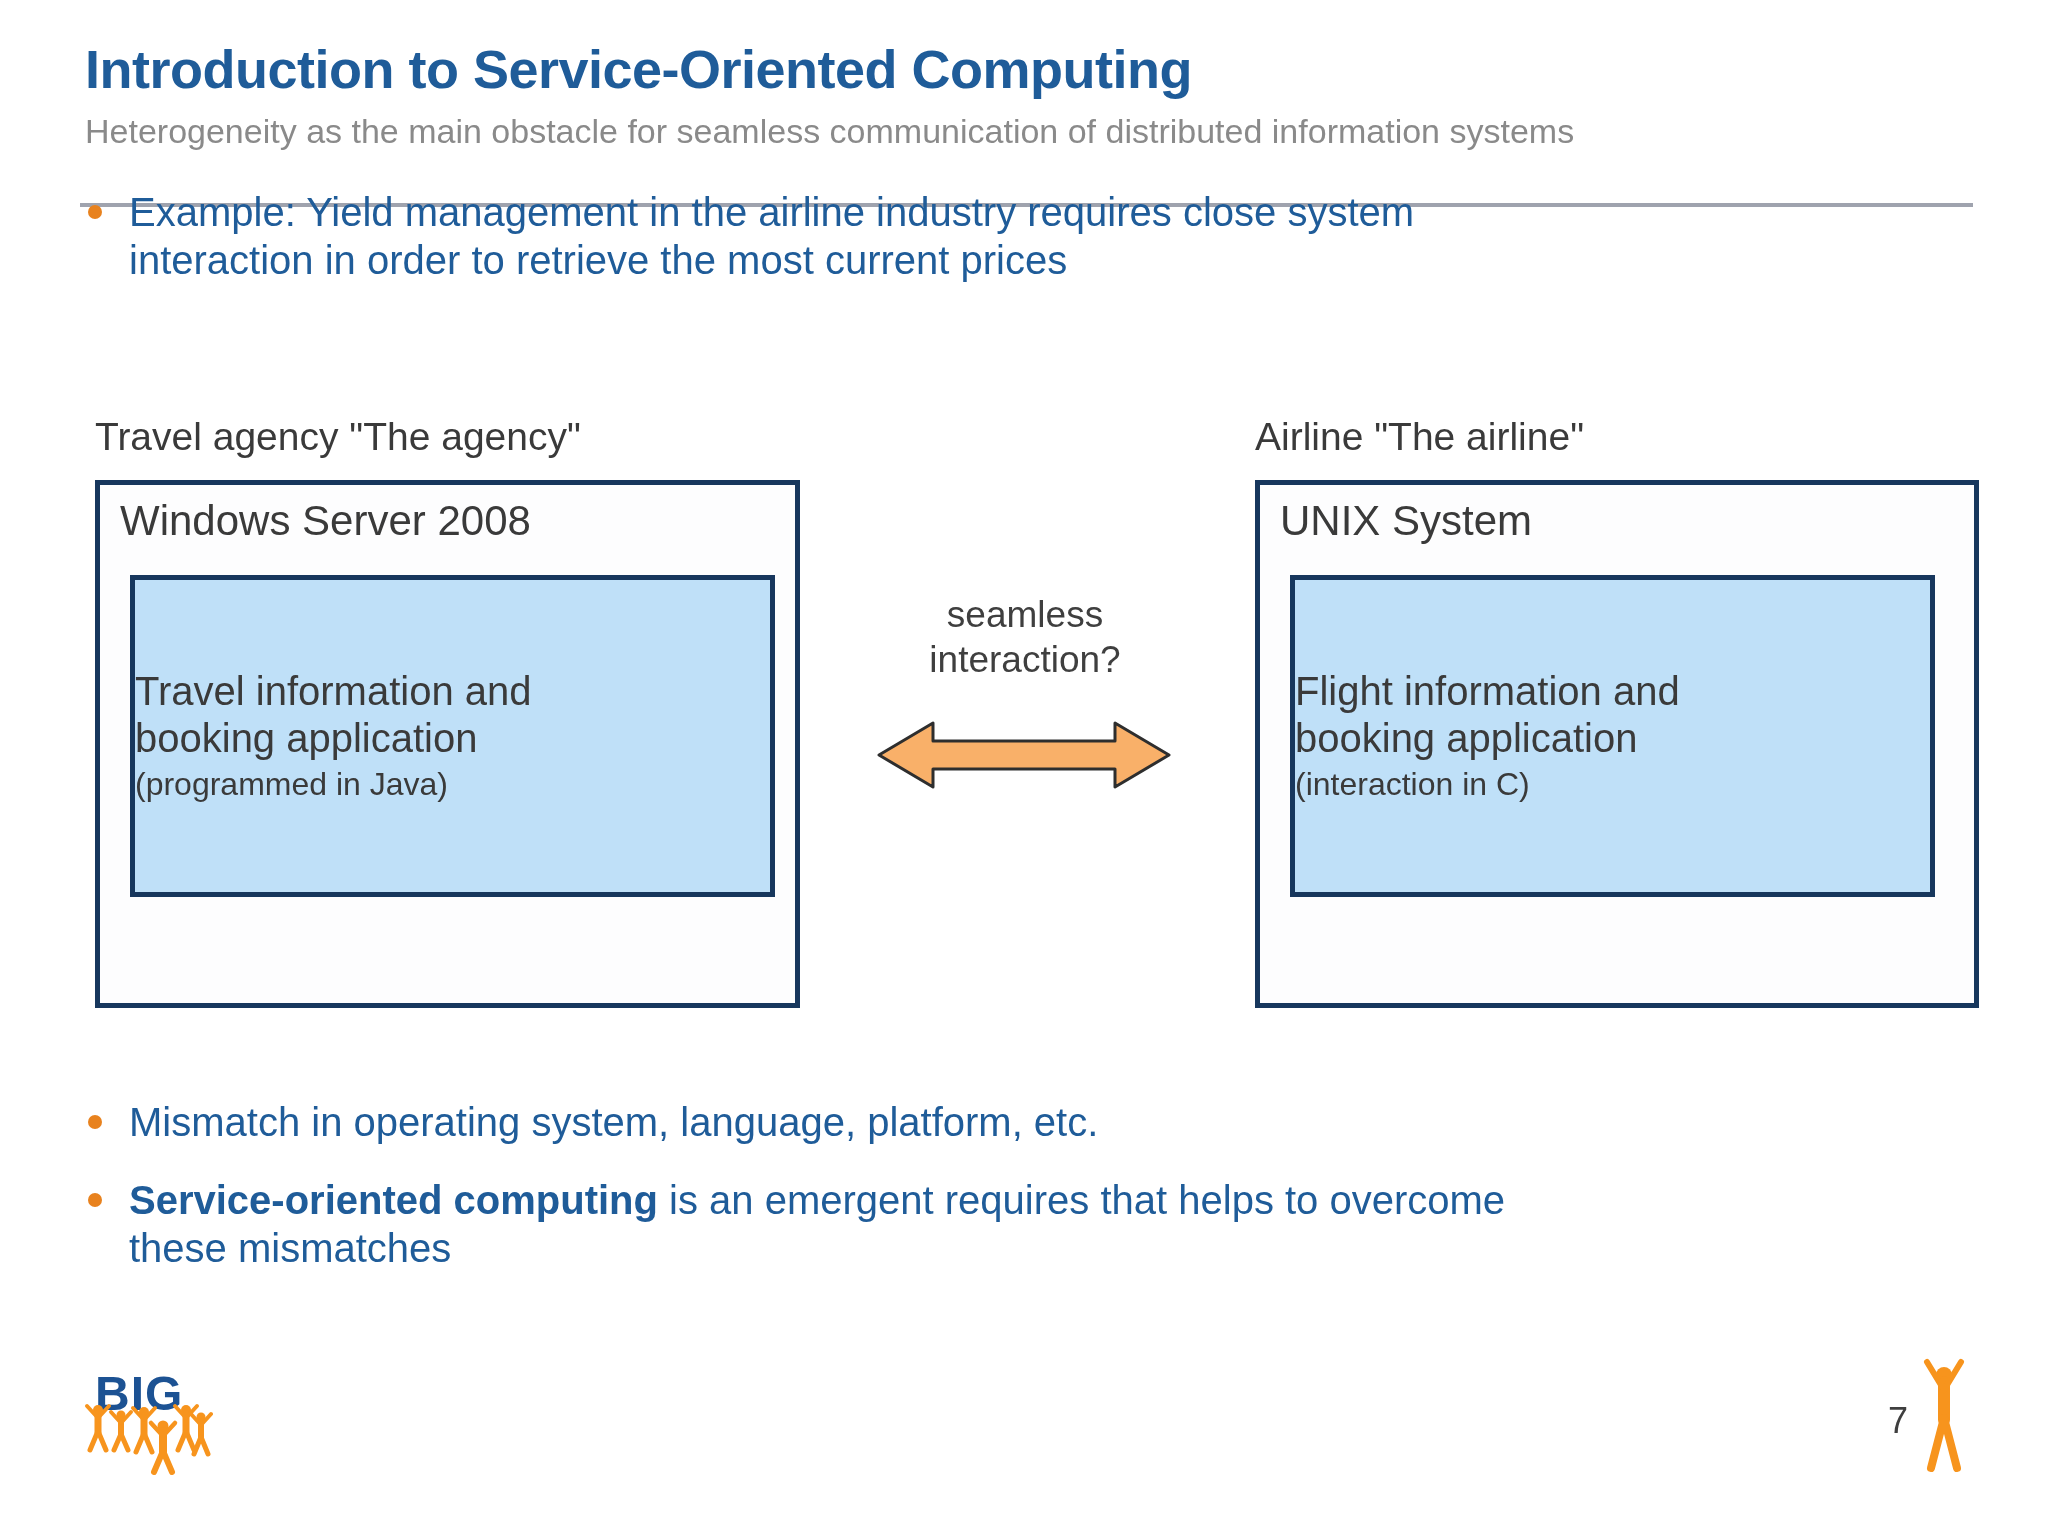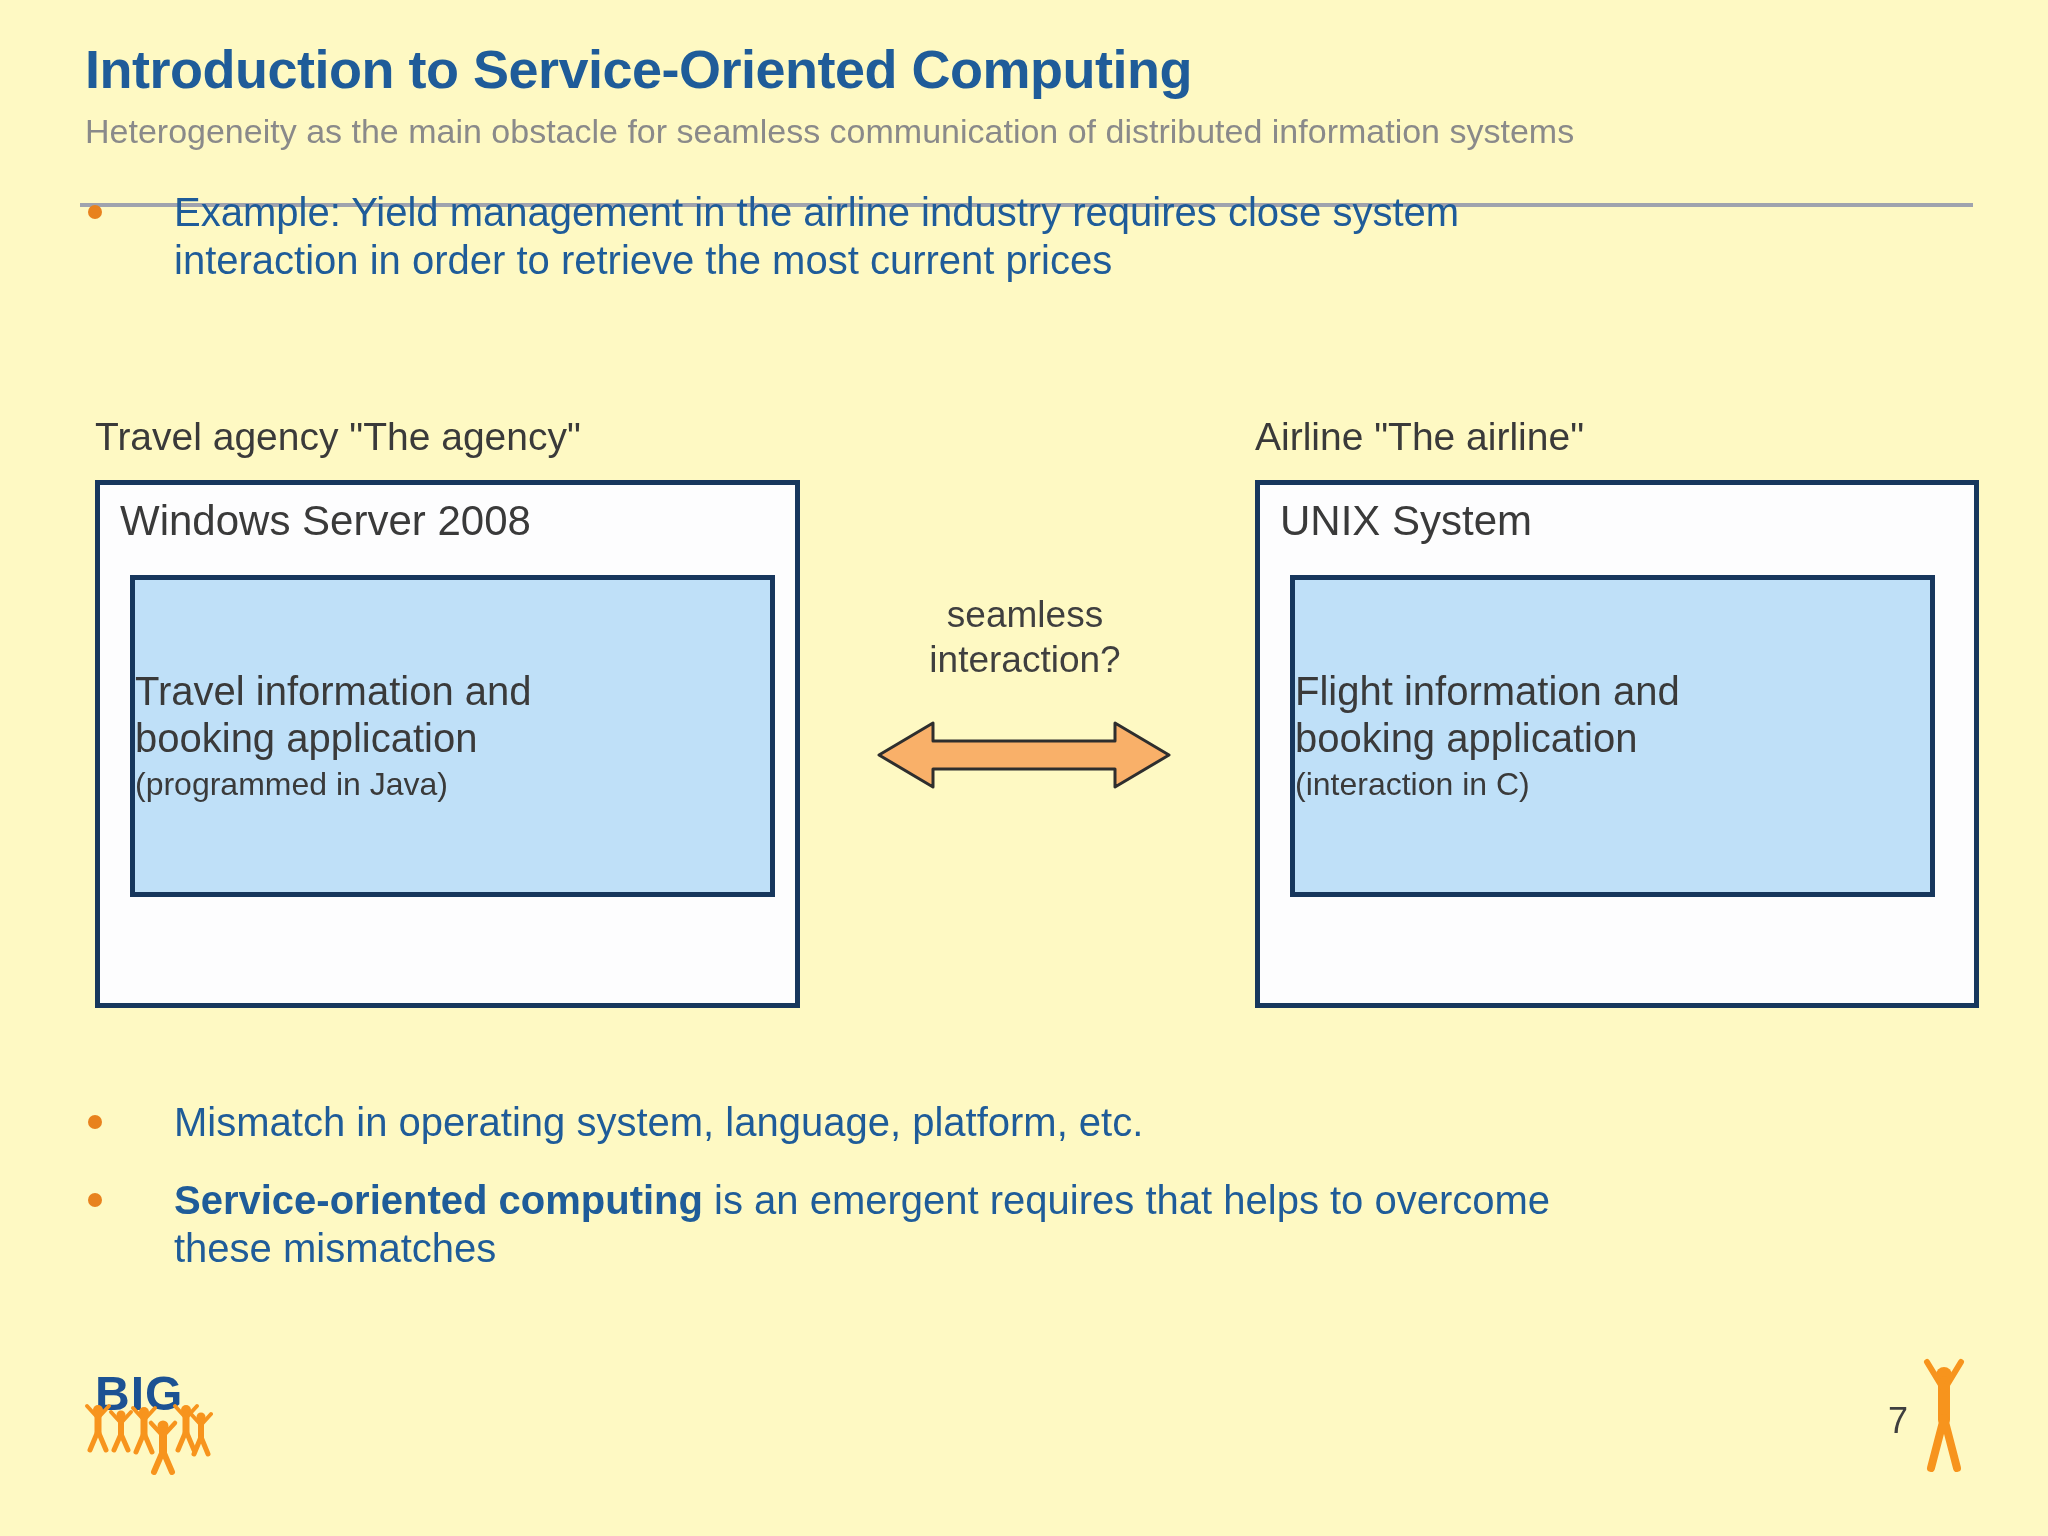--- a/index.html
+++ b/index.html
@@ -1,19 +1,19 @@
 <!DOCTYPE html>
 <html><head>
 <meta charset="utf-8">
 <style>
   html,body{margin:0;padding:0;background:#e6e6e6;}
   .slide{
     position:relative;
     width:2048px;height:1536px;
-    background:#fef9c3;
+    background:#ffffff;
     font-family:"Liberation Sans", sans-serif;
     overflow:hidden;
   }
   
   .title{
     position:absolute;left:85px;top:38px;
     font-size:54px;font-weight:bold;color:#1F5C99;
     letter-spacing:-0.5px;white-space:nowrap;
   }
   .subtitle{
@@ -27,21 +27,21 @@
   
   .bullet{
     position:absolute;left:88px;
     display:flex;align-items:flex-start;
     font-size:40px;color:#1F5C99;line-height:1.2;
   }
   .bullet .dot{
     flex:0 0 auto;width:14px;height:14px;border-radius:50%;
     background:#E8821E;margin-top:17px;
   }
-  .bullet .btext{margin-left:72px;}
+  .bullet .btext{margin-left:27px;}
   .bullet .btext .line{display:block;}
   .bullet .bold{font-weight:bold;}
   #bullet-example{top:188px;width:1500px;}
   #bullet-mismatch{top:1098px;width:1500px;}
   #bullet-soc{top:1176px;width:1560px;}
   
   .sys-label{
     position:absolute;top:415px;
     font-size:39px;color:#3A3A3A;white-space:nowrap;
   }

